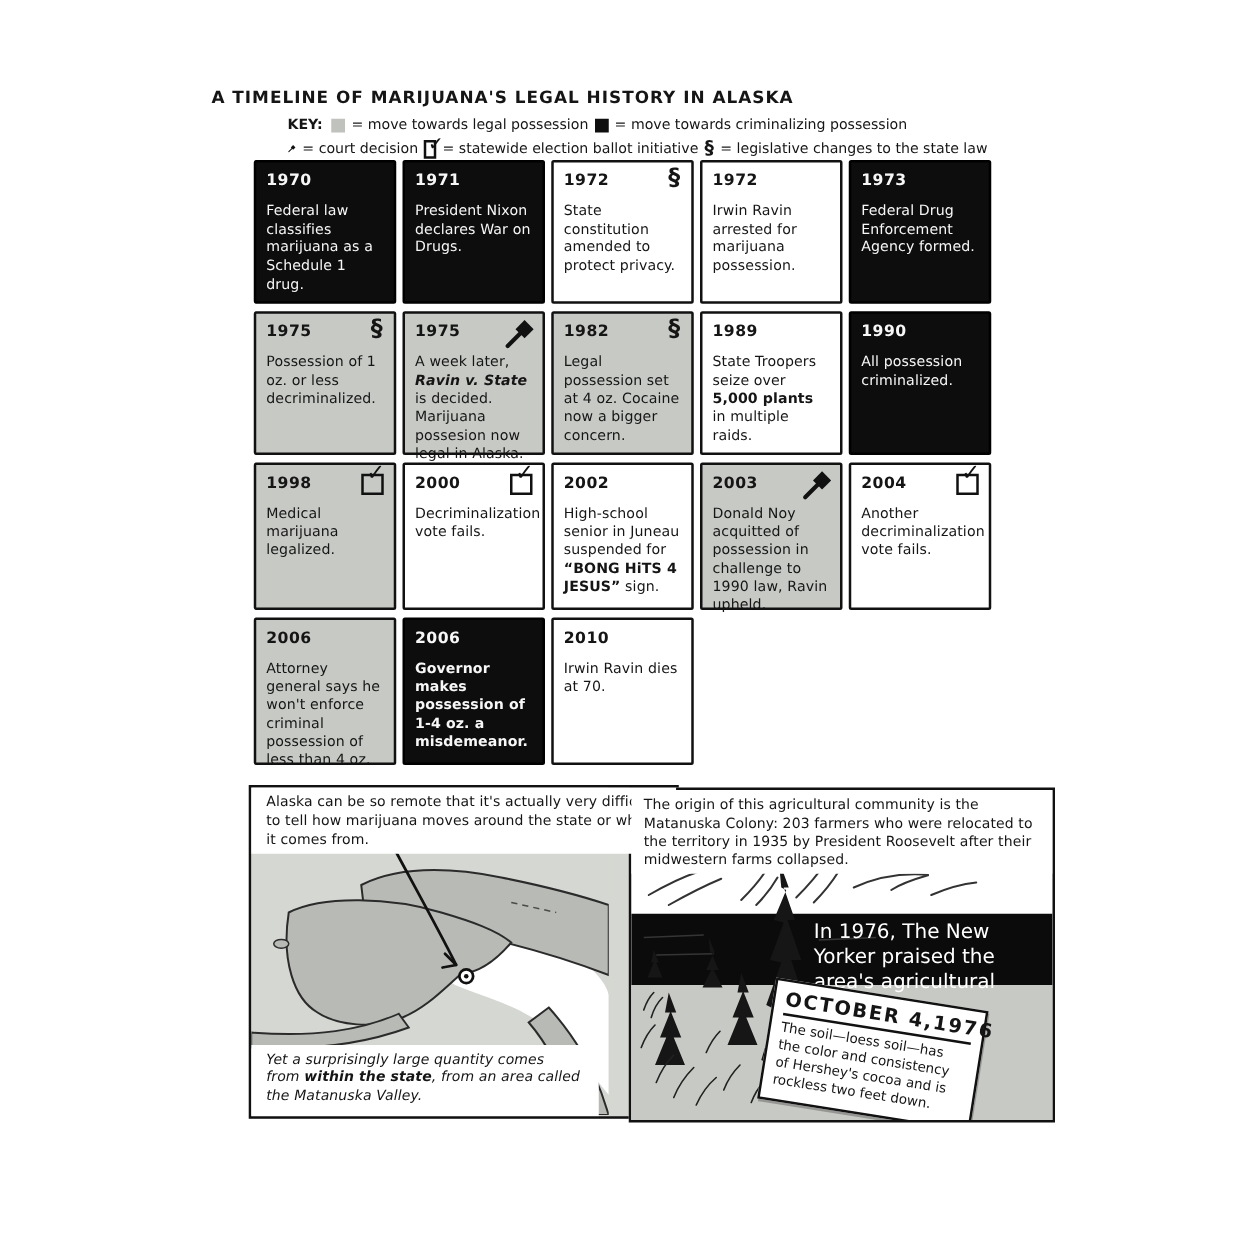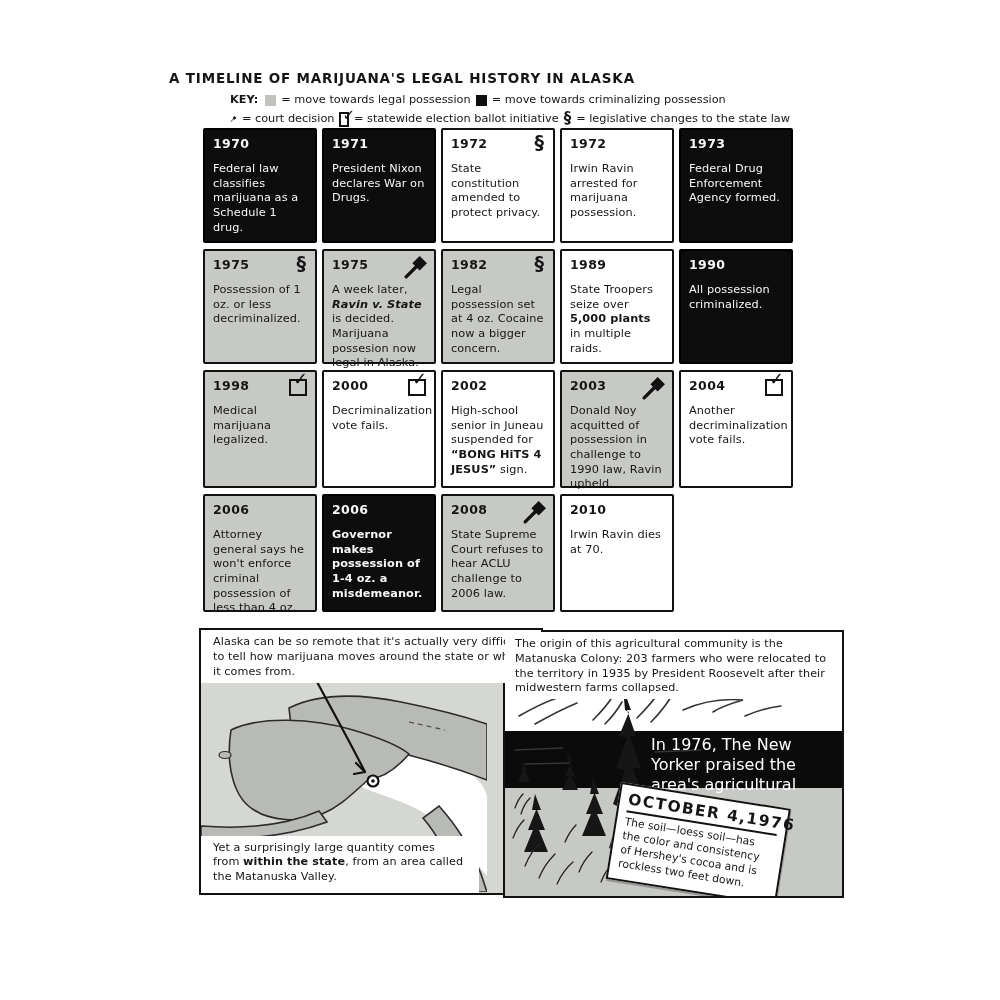--- a/index.html
+++ b/index.html
@@ -45,21 +45,21 @@
   .cicon.ballotwrap{top:7px;right:8px;}
   .cicon.gavelwrap{top:4px;right:5px;}
 
   
   .panel{position:absolute;box-sizing:border-box;border:2.5px solid #111;overflow:hidden;}
   .caption{font-size:11.2px;line-height:1.32;letter-spacing:.1px;}
 
   
   .panel-map{left:199px;top:628px;width:344px;height:267px;background:#d5d7d2;}
   .map-cap-top{position:absolute;top:0;left:0;right:0;background:#fff;padding:5px 8px 4px 12px;z-index:3;}
-  .map-cap-bot{position:absolute;bottom:0;left:0;width:252px;background:#fff;padding:5px 14px 8px 12px;z-index:3;}
+  .map-cap-bot{position:absolute;bottom:0;left:0;width:252px;background:#fff;padding:5px 14px 8px 12px;z-index:3;font-style:italic;}
   .map-svg{position:absolute;inset:0;z-index:1;}
 
   
   .panel-colony{left:503px;top:630px;width:341px;height:268px;background:#fff;}
   .colony-cap-top{position:absolute;top:0;left:0;right:0;background:#fff;padding:5px 8px 3px 10px;z-index:3;}
   .sky{position:absolute;left:0;right:0;top:99px;height:57px;background:#0b0b0b;z-index:1;}
   .ground{position:absolute;left:0;right:0;top:156px;bottom:0;background:#c7c9c4;z-index:1;}
   .colony-cap-mid{position:absolute;left:146px;top:103px;width:146px;color:#fff;z-index:4;
                   font-size:16px;line-height:1.25;}
   .scene-svg{position:absolute;inset:0;z-index:2;}
@@ -192,28 +192,20 @@
     <div class="cell gray">
       <div class="year">2006</div>
       <div class="txt">Attorney general says he won't enforce criminal possession of less than 4 oz.</div>
     </div>
 
     <div class="cell black">
       <div class="year">2006</div>
       <div class="txt allbold">Governor makes possession of 1-4 oz. a misdemeanor.</div>
     </div>
 
-    <div class="cell gray">
-      <span class="cicon gavelwrap"><svg class="gavel" width="27" height="25" viewBox="0 0 26 24">
-            <path class="head" d="M10 8 L17 1 L24 8 L17 15 Z"></path>
-            <path class="handle" d="M14 11 L4 21"></path>
-          </svg></span>
-      <div class="year">2008</div>
-      <div class="txt">State Supreme Court refuses to hear ACLU challenge to 2006 law.</div>
-    </div>
 
     <div class="cell white">
       <div class="year">2010</div>
       <div class="txt">Irwin Ravin dies at 70.</div>
     </div>
 
 
   </div>
 
   <div class="panel panel-map">

